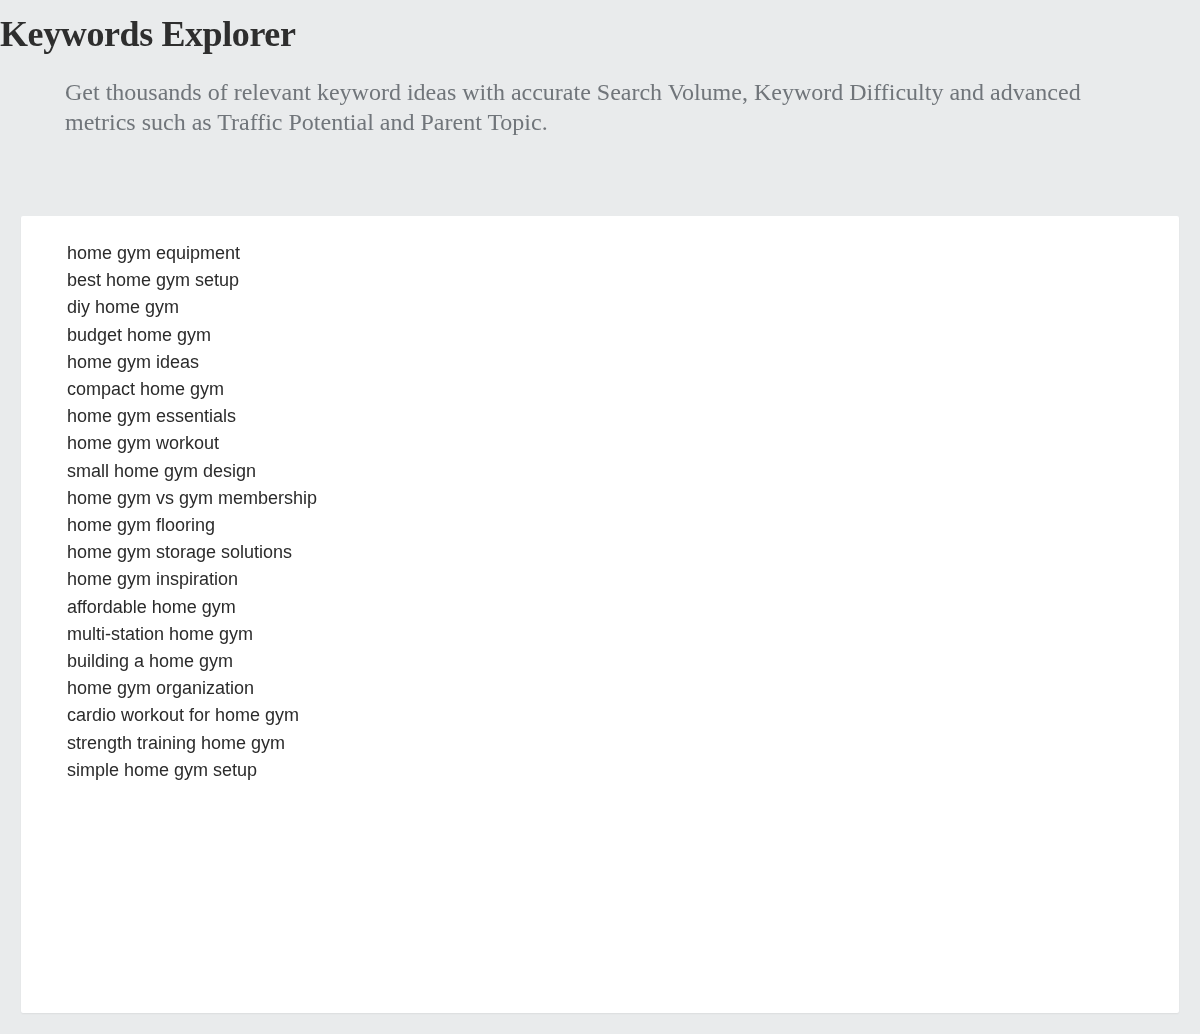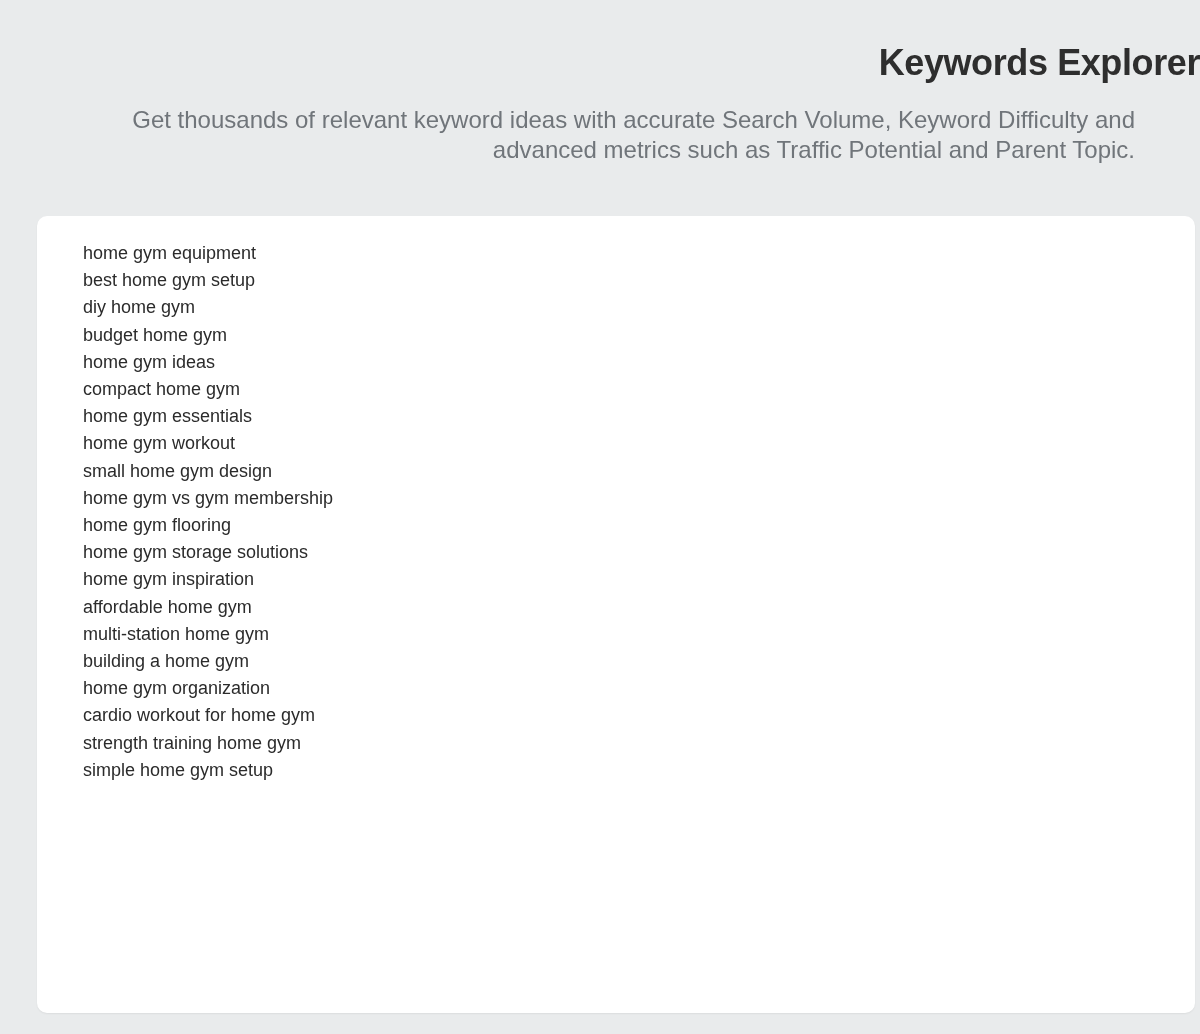--- a/index.html
+++ b/index.html
@@ -7,21 +7,21 @@
     margin: 0; padding: 0;
     width: 1200px; height: 1034px;
     background: #e9ebec;
     font-family: "Liberation Sans", sans-serif;
     -webkit-font-smoothing: antialiased;
   }
 
   .page { width: 1200px; height: 1034px; position: relative; overflow: hidden; }
 
   
-  .header { padding-top: 42px; text-align: right; }
+  .header { padding-top: 14px; text-align: left; font-family: Liberation Serif, serif; }
   .page-title {
     font-size: 36px;
     font-weight: bold;
     color: #2e2e2e;
     letter-spacing: -0.4px;
     margin: 0;
     line-height: 1.15;
   }
   .page-subtitle {
     margin: 22px auto 0;
@@ -31,23 +31,22 @@
     color: #70757a;
     font-weight: 400;
   }
 
   
   .card {
     position: absolute;
     left: 21px; top: 216px;
     width: 1158px; height: 797px;
     background: #ffffff;
-    border-radius: 10px;
+    border-radius: 2px;
     box-shadow: 0 1px 2px rgba(0,0,0,0.06);
-    margin-left: 16px;
   }
 
   
   .keyword-area {
     position: absolute;
     left: 25px; top: 24px;
     width: 1108px; height: 556px;
     border: none; outline: none; resize: none;
     background: transparent;
     font-family: "Liberation Sans", sans-serif;

